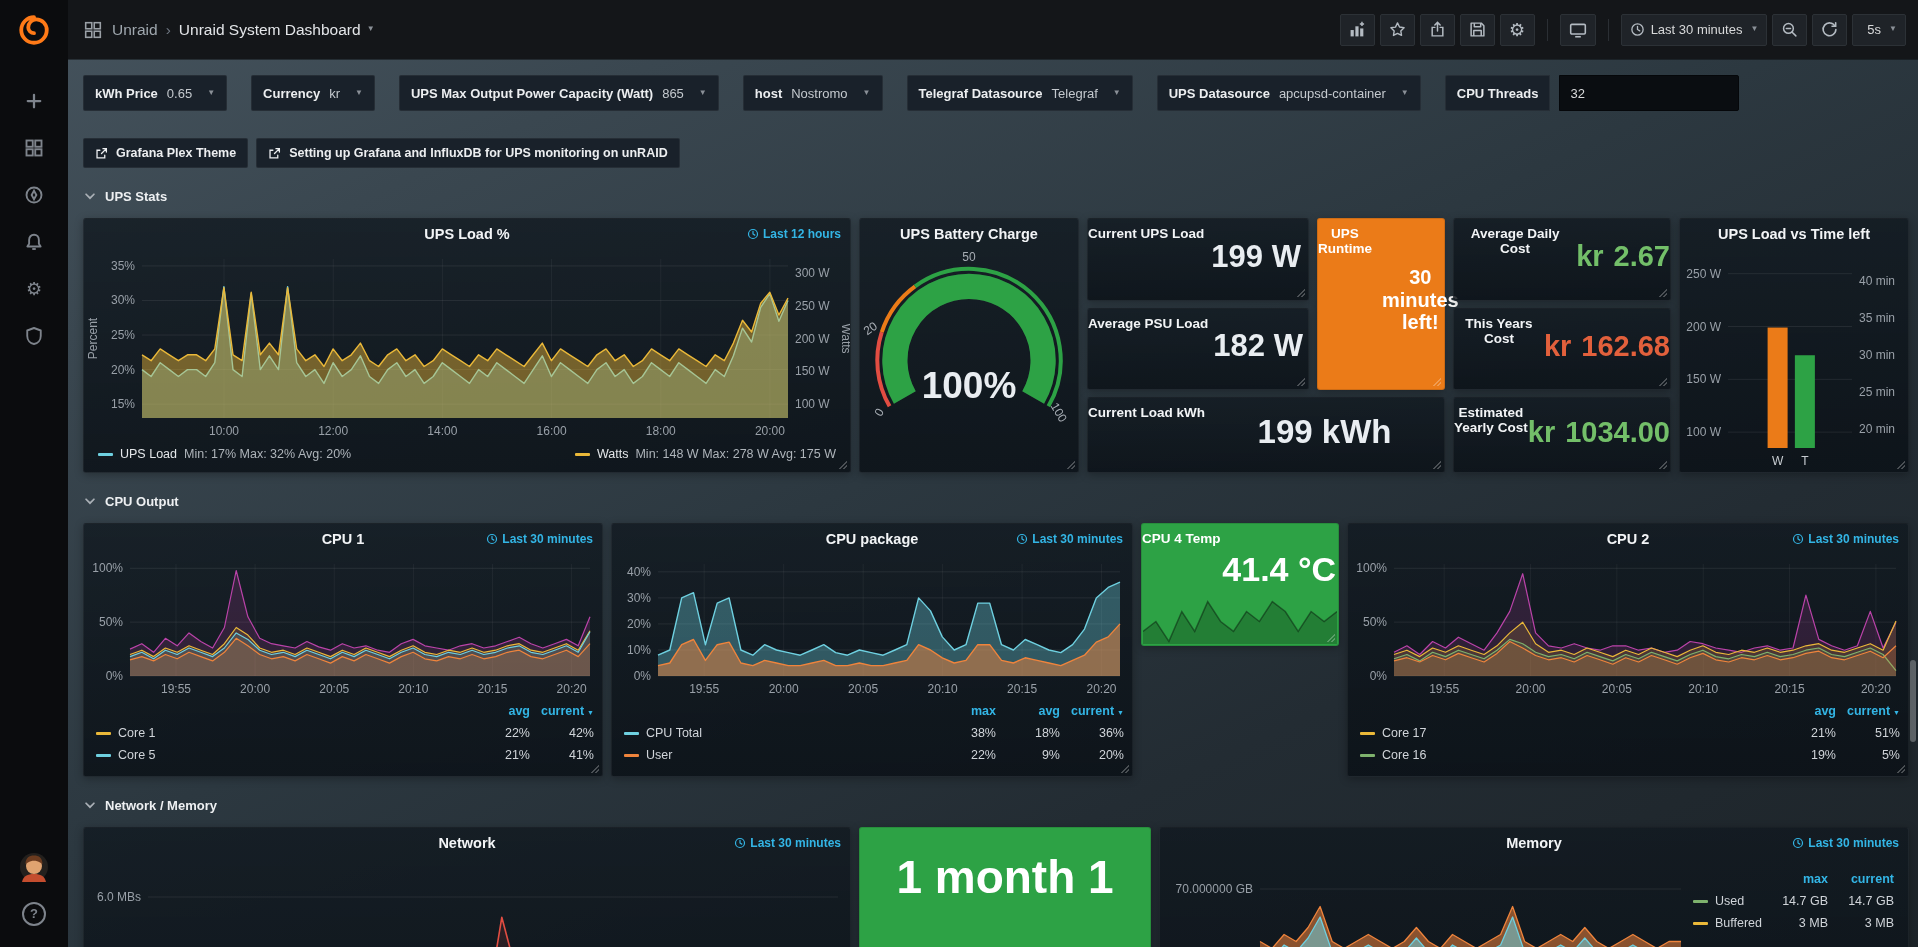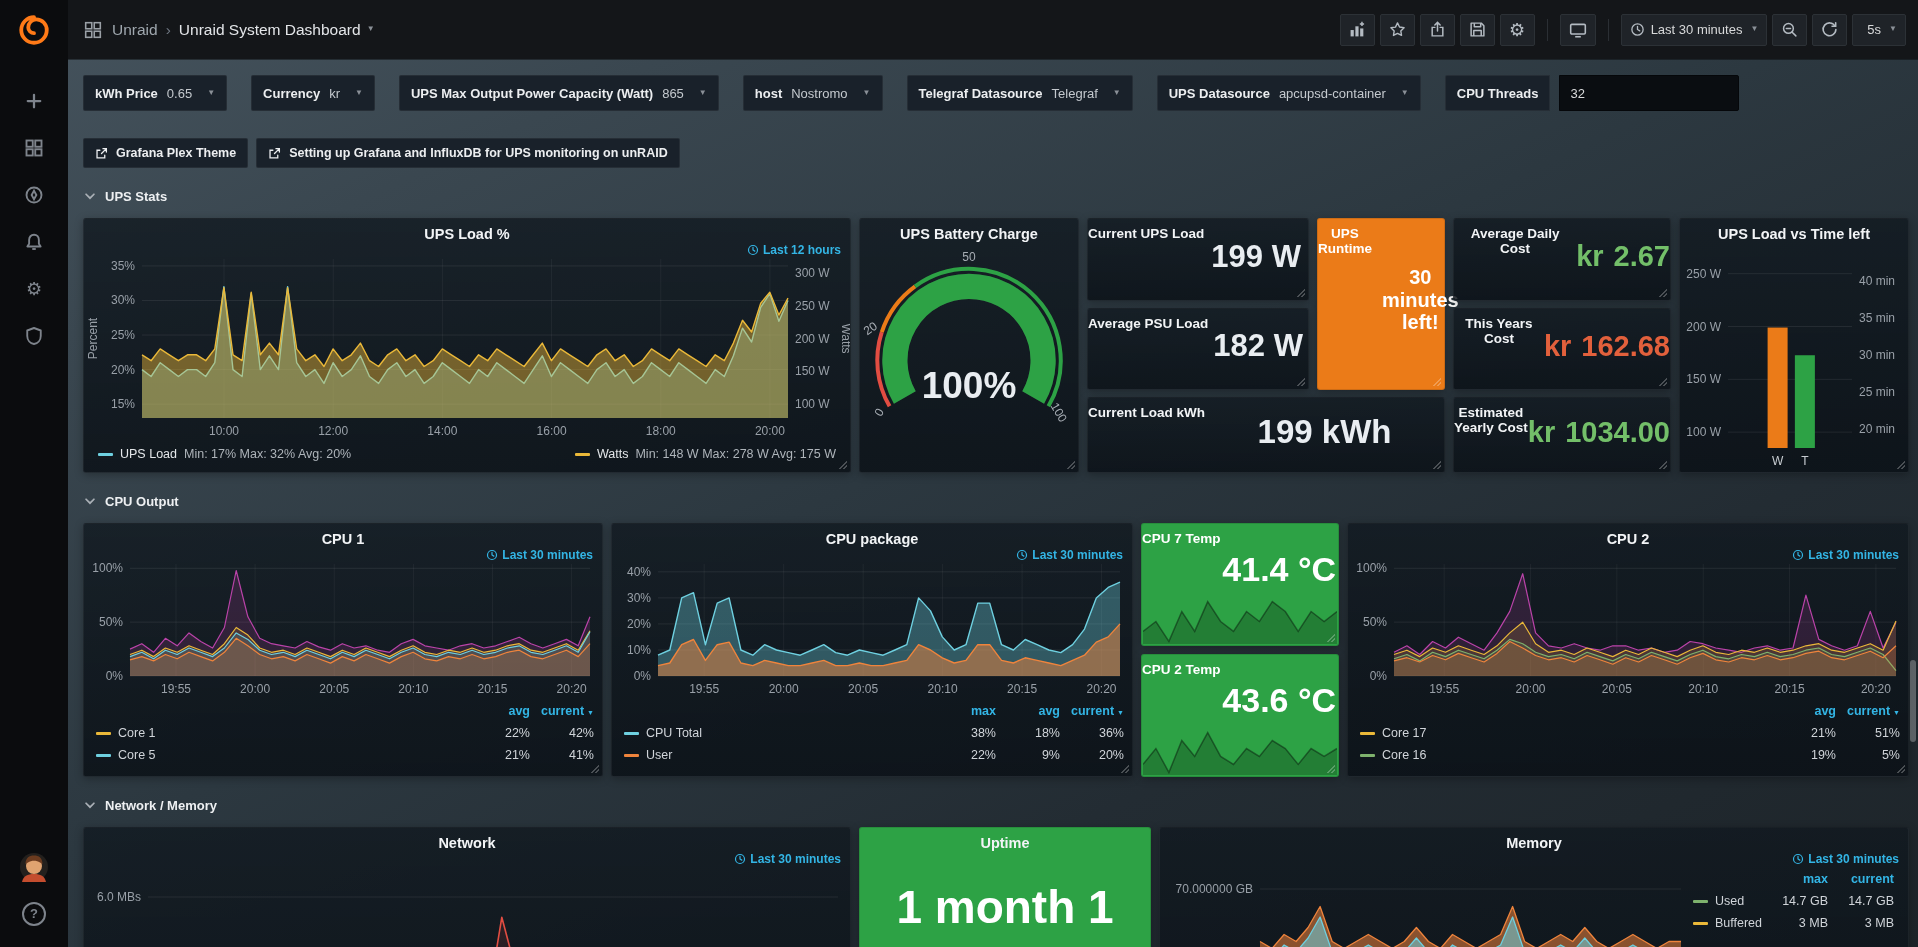--- a/index.html
+++ b/index.html
@@ -56,21 +56,21 @@
   .section-h .stitle{font-size:13px;font-weight:bold;color:#eef0f2}
   .section-h .chev{color:#aab0b6;display:flex}
 
   
   .panel{position:relative;background:linear-gradient(180deg,rgba(17,25,32,.80),rgba(10,16,22,.84));border:1px solid rgba(255,255,255,.05);border-radius:3px;box-shadow:0 2px 8px rgba(0,0,0,.28)}
   .panel::after{content:"";position:absolute;right:3px;bottom:3px;width:9px;height:9px;
     background:linear-gradient(135deg,transparent 0 55%,rgba(255,255,255,.25) 55% 66%,transparent 66% 76%,rgba(255,255,255,.25) 76% 87%,transparent 87%)}
   .chartpanel{display:flex;flex-direction:column}
   .ptitle-row{position:relative;flex:0 0 30px;display:flex;align-items:center;justify-content:center}
   .ptitle{font-size:14.5px;font-weight:bold;color:#f2f4f6;cursor:pointer}
-  .timebadge{position:absolute;right:9px;top:24px;color:#33b5e5;font-size:12px;font-weight:bold;display:flex;align-items:center;gap:4px}
+  .timebadge{position:absolute;right:9px;top:8px;color:#33b5e5;font-size:12px;font-weight:bold;display:flex;align-items:center;gap:4px}
   .chart{flex:1 1 auto;position:relative;min-height:0;overflow:hidden}
 
   
   .ups-legend{flex:0 0 30px;display:flex;justify-content:space-between;align-items:center;padding:0 14px 6px 14px;font-size:12.5px;color:#d0d4d9}
   .li{display:flex;align-items:center;gap:7px;cursor:pointer}
   .sw{width:15px;height:3px;border-radius:1px;background:#888;flex:0 0 15px}
   .lname{color:#e4e7ea}
   .lstats{color:#aeb4ba}
   .lt{flex:0 0 76px;padding:0 8px 6px 12px;font-size:12.5px}
   .lt-head{display:flex;justify-content:flex-end;align-items:center;height:22px;color:#33b5e5;font-weight:bold}
@@ -600,36 +600,26 @@
           <span class="lt-flex"></span>
           <span class="lt-col">22%</span>
           <span class="lt-col">9%</span>
           <span class="lt-col">20%</span>
         </div>
       </div>
     </div>
 
     <div class="tempcol" style="width:198px;height:254px">
       <div class="panel statp green-bg" style="height:123px">
-        <div class="ptitle2">CPU 7 Temp</div>
+        <div class="ptitle2">CPU 4 Temp</div>
         <div class="statval">41.4 °C</div>
         <div class="spark">
             <svg width="194" height="53" viewBox="0 0 194 53">
               <path d="M0.0 40.4 L12.9 30.5 L25.9 50.4 L38.8 20.5 L51.7 40.4 L64.7 10.6 L77.6 30.5 L90.5 40.4 L103.5 20.5 L116.4 30.5 L129.3 10.6 L142.3 20.5 L155.2 40.4 L168.1 20.5 L181.1 30.5 L194.0 20.5 L194 53 L0 53 Z" fill="rgba(0,0,0,0.22)" stroke="none"></path>
               <path d="M0.0 40.4 L12.9 30.5 L25.9 50.4 L38.8 20.5 L51.7 40.4 L64.7 10.6 L77.6 30.5 L90.5 40.4 L103.5 20.5 L116.4 30.5 L129.3 10.6 L142.3 20.5 L155.2 40.4 L168.1 20.5 L181.1 30.5 L194.0 20.5 " fill="none" stroke="rgba(0,0,0,0.4)" stroke-width="1.5"></path>
-            </svg>
-          </div>
-      </div>
-      <div class="panel statp green-bg" style="height:123px">
-        <div class="ptitle2">CPU 2 Temp</div>
-        <div class="statval">43.6 °C</div>
-        <div class="spark">
-            <svg width="194" height="53" viewBox="0 0 194 53">
-              <path d="M0.0 42.4 L12.9 26.5 L25.9 50.4 L38.8 18.5 L51.7 34.4 L64.7 10.6 L77.6 34.4 L90.5 42.4 L103.5 26.5 L116.4 34.4 L129.3 18.5 L142.3 26.5 L155.2 42.4 L168.1 26.5 L181.1 34.4 L194.0 26.5 L194 53 L0 53 Z" fill="rgba(0,0,0,0.22)" stroke="none"></path>
-              <path d="M0.0 42.4 L12.9 26.5 L25.9 50.4 L38.8 18.5 L51.7 34.4 L64.7 10.6 L77.6 34.4 L90.5 42.4 L103.5 26.5 L116.4 34.4 L129.3 18.5 L142.3 26.5 L155.2 42.4 L168.1 26.5 L181.1 34.4 L194.0 26.5 " fill="none" stroke="rgba(0,0,0,0.4)" stroke-width="1.5"></path>
             </svg>
           </div>
       </div>
     </div>
 
     <div class="panel chartpanel" style="width:562px;height:254px">
       <div class="ptitle-row">
         <span class="ptitle">CPU 2</span>
         <span class="timebadge">
           <svg width="12" height="12" viewBox="0 0 16 16" fill="none" stroke="currentColor" stroke-width="1.6" stroke-linecap="round">
@@ -721,23 +711,20 @@
             <text x="57" y="101" text-anchor="end" fill="#99a0a8" font-size="12">4.0 MBs</text>
             <line x1="64" y1="39.000000000000014" x2="754" y2="39.000000000000014" stroke="rgba(255,255,255,0.08)"></line>
             <text x="57" y="43.000000000000014" text-anchor="end" fill="#99a0a8" font-size="12">6.0 MBs</text>
             <path d="M64.0 201.4 L81.7 204.3 L99.4 201.4 L117.1 204.3 L134.8 198.5 L152.5 201.4 L170.2 204.3 L187.8 201.4 L205.5 198.5 L223.2 201.4 L240.9 204.3 L258.6 198.5 L276.3 201.4 L294.0 195.6 L311.7 198.5 L329.4 189.8 L347.1 178.2 L364.8 189.8 L382.5 198.5 L400.2 166.6 L417.8 59.3 L435.5 126.0 L453.2 149.2 L470.9 111.5 L488.6 155.0 L506.3 134.7 L524.0 120.2 L541.7 166.6 L559.4 140.5 L577.1 155.0 L594.8 172.4 L612.5 137.6 L630.2 149.2 L647.8 128.9 L665.5 160.8 L683.2 178.2 L700.9 143.4 L718.6 155.0 L736.3 163.7 L754.0 157.9 L754.0 213.0 L64 213.0 Z" fill="#E24D42" fill-opacity="0.12" stroke="none"></path>
             <path d="M64.0 201.4 L81.7 204.3 L99.4 201.4 L117.1 204.3 L134.8 198.5 L152.5 201.4 L170.2 204.3 L187.8 201.4 L205.5 198.5 L223.2 201.4 L240.9 204.3 L258.6 198.5 L276.3 201.4 L294.0 195.6 L311.7 198.5 L329.4 189.8 L347.1 178.2 L364.8 189.8 L382.5 198.5 L400.2 166.6 L417.8 59.3 L435.5 126.0 L453.2 149.2 L470.9 111.5 L488.6 155.0 L506.3 134.7 L524.0 120.2 L541.7 166.6 L559.4 140.5 L577.1 155.0 L594.8 172.4 L612.5 137.6 L630.2 149.2 L647.8 128.9 L665.5 160.8 L683.2 178.2 L700.9 143.4 L718.6 155.0 L736.3 163.7 L754.0 157.9 " fill="none" stroke="#E24D42" stroke-width="1.6" stroke-linejoin="round"></path>
           </svg>
         </div>
     </div>
 
     <div class="panel chartpanel green-bg" style="width:292px;height:255px">
-      <div class="ptitle-row">
-          <span class="ptitle">Uptime</span>
-        </div>
       <div class="uptimeval">1 month 1</div>
     </div>
 
     <div class="panel chartpanel" style="width:750px;height:255px">
       <div class="ptitle-row">
         <span class="ptitle">Memory</span>
         <span class="timebadge">
           <svg width="12" height="12" viewBox="0 0 16 16" fill="none" stroke="currentColor" stroke-width="1.6" stroke-linecap="round">
               <circle cx="8" cy="8" r="6"></circle>
               <path d="M8 4.6V8l2.4 1.5"></path>

